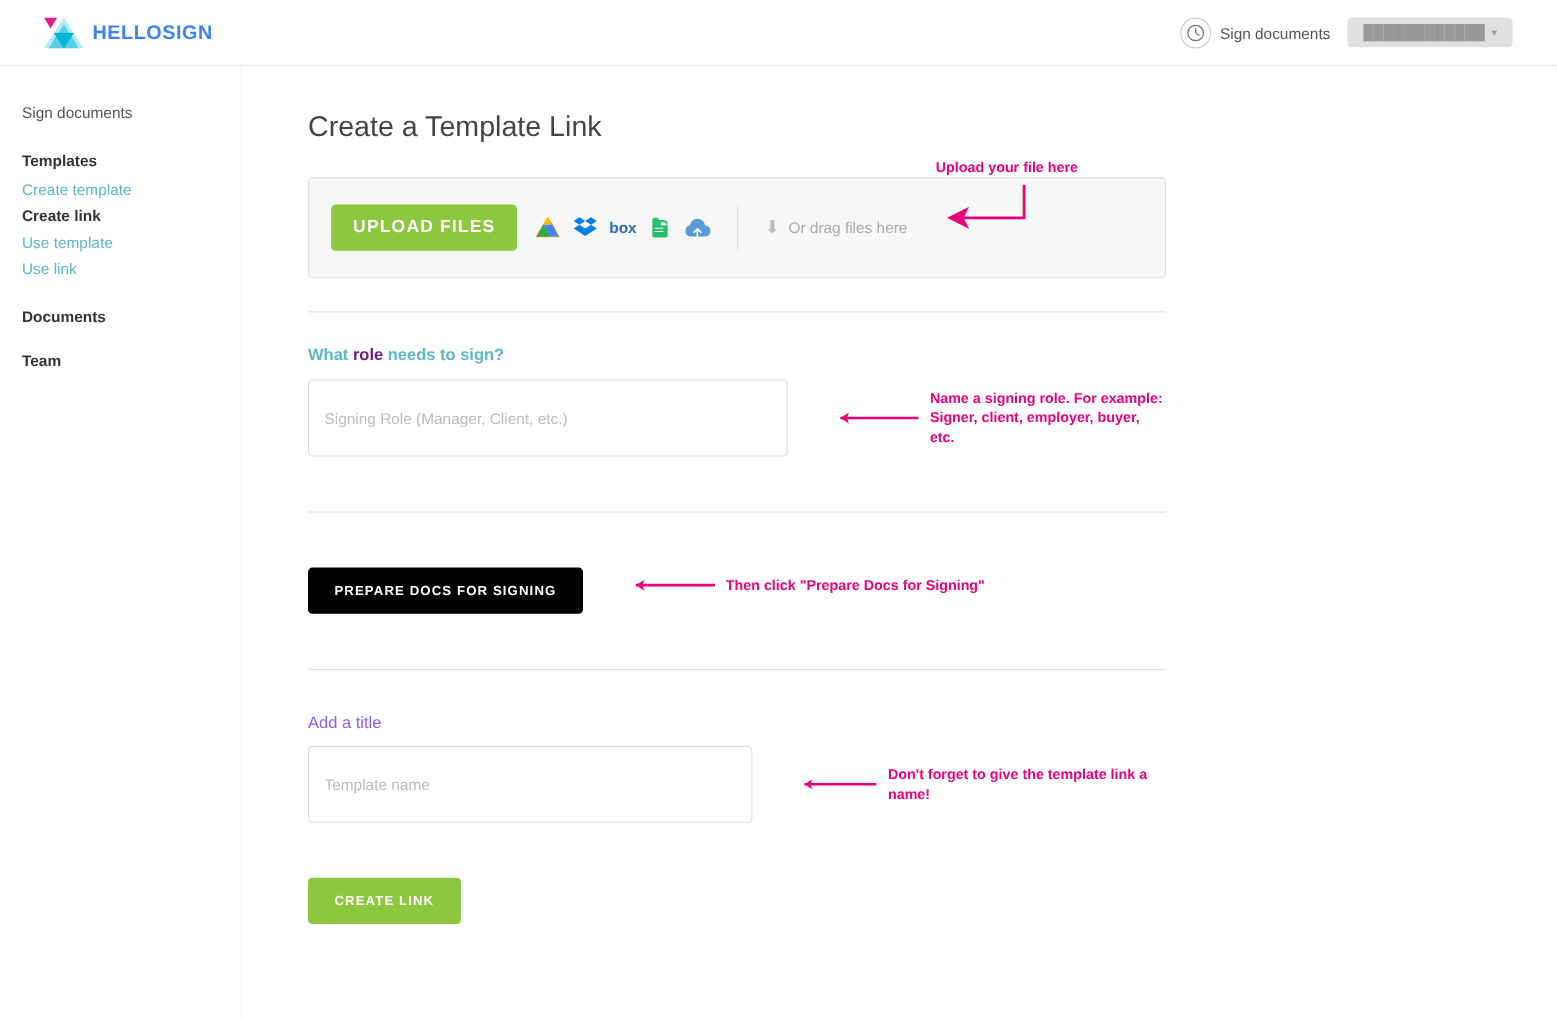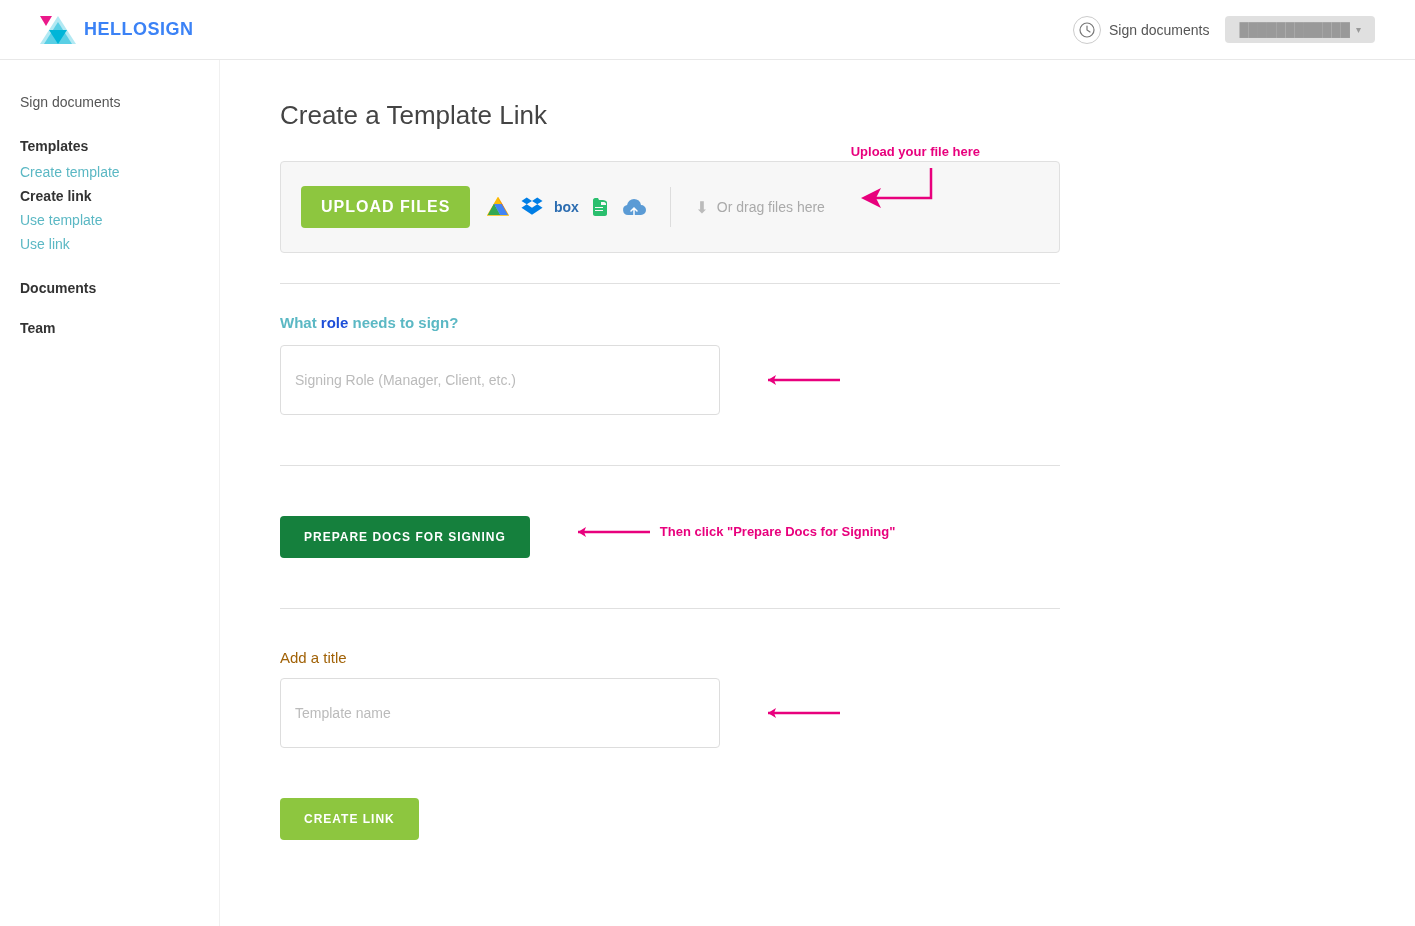--- a/index.html
+++ b/index.html
@@ -45,24 +45,24 @@
 
     .section-divider { border: none; border-top: 1px solid #e0e0e0; margin: 30px 0; }
 
     
     .section-label { font-size: 15px; color: #555; margin-bottom: 14px; }
     .section-label span { color: #5bb8c4; font-weight: bold; }
     .text-input { width: 440px; padding: 26px 14px; border: 1px solid #ddd; border-radius: 4px; font-size: 14px; color: #1d4ed8; outline: none; }
     .text-input::placeholder { color: #bbb; }
 
     
-    .prepare-btn { background: #15803d; color: #fff; font-weight: 700; font-size: 12px; letter-spacing: 1px; padding: 14px 24px; border: none; border-radius: 4px; cursor: pointer; text-transform: uppercase; margin-top: 10px; }
-
-    
-    .add-title-label { font-size: 15px; color: #a16207; margin-bottom: 12px; }
+    .prepare-btn { background: #000000; color: #fff; font-weight: 700; font-size: 12px; letter-spacing: 1px; padding: 14px 24px; border: none; border-radius: 4px; cursor: pointer; text-transform: uppercase; margin-top: 10px; }
+
+    
+    .add-title-label { font-size: 15px; color: #8b5cf6; margin-bottom: 12px; }
 
     
     .create-link-btn { background: #8dc63f; color: #fff; font-weight: 700; font-size: 12px; letter-spacing: 1px; padding: 14px 24px; border: none; border-radius: 4px; cursor: pointer; text-transform: uppercase; margin-top: 20px; }
 
     .annotation-text {
       color: #e8007d;
       font-weight: 700;
       font-size: 13px;
       line-height: 1.4;
     }
@@ -177,30 +177,34 @@
               </marker>
             </defs>
         </svg>
       </div>
     </div>
 
     <hr class="section-divider">
 
     <div style="position:relative; padding-bottom: 20px;">
       <p class="section-label">
-        <span>What </span><span style="color:#1d4ed8">role</span><span> needs to sign?</span>
+        <span>What </span><span style="color:#701a75">role</span><span> needs to sign?</span>
       </p>
       <div style="display:flex; align-items:center; gap:20px;">
         <input class="text-input" type="text" placeholder="Signing Role (Manager, Client, etc.)" style="">
 
         <div style="display:flex; align-items:center; gap:10px; margin-left:20px;">
           <svg width="80" height="20" viewBox="0 0 80 20">
             <path d="M80 10 L8 10" stroke="#e8007d" stroke-width="2.5" fill="none"></path>
             <path d="M8 10 L16 5 L14 10 L16 15 Z" fill="#e8007d"></path>
           </svg>
+          <div class="annotation-text">
+            <div>Name a signing role. For example:</div>
+            <div>Signer, client, employer, buyer, etc.</div>
+          </div>
         </div>
       </div>
     </div>
 
     <hr class="section-divider">
 
     <div style="position:relative; padding: 10px 0 20px 0;">
       <div style="display:flex; align-items:center; gap:20px;">
         <button class="prepare-btn">PREPARE DOCS FOR SIGNING</button>
 
@@ -219,20 +223,21 @@
     <div style="position:relative; padding-top: 10px;">
       <p class="add-title-label">Add a title</p>
       <div style="display:flex; align-items:center; gap:20px;">
         <input class="text-input" type="text" placeholder="Template name" style="">
 
         <div style="display:flex; align-items:center; gap:10px; margin-left: 20px;">
           <svg width="80" height="20" viewBox="0 0 80 20">
             <path d="M80 10 L8 10" stroke="#e8007d" stroke-width="2.5" fill="none"></path>
             <path d="M8 10 L16 5 L14 10 L16 15 Z" fill="#e8007d"></path>
           </svg>
+          <span class="annotation-text">Don't forget to give the template link a name!</span>
         </div>
       </div>
     </div>
 
     <div style="margin-top: 30px;">
       <button class="create-link-btn">CREATE LINK</button>
     </div>
 
   </main>
 </div>

